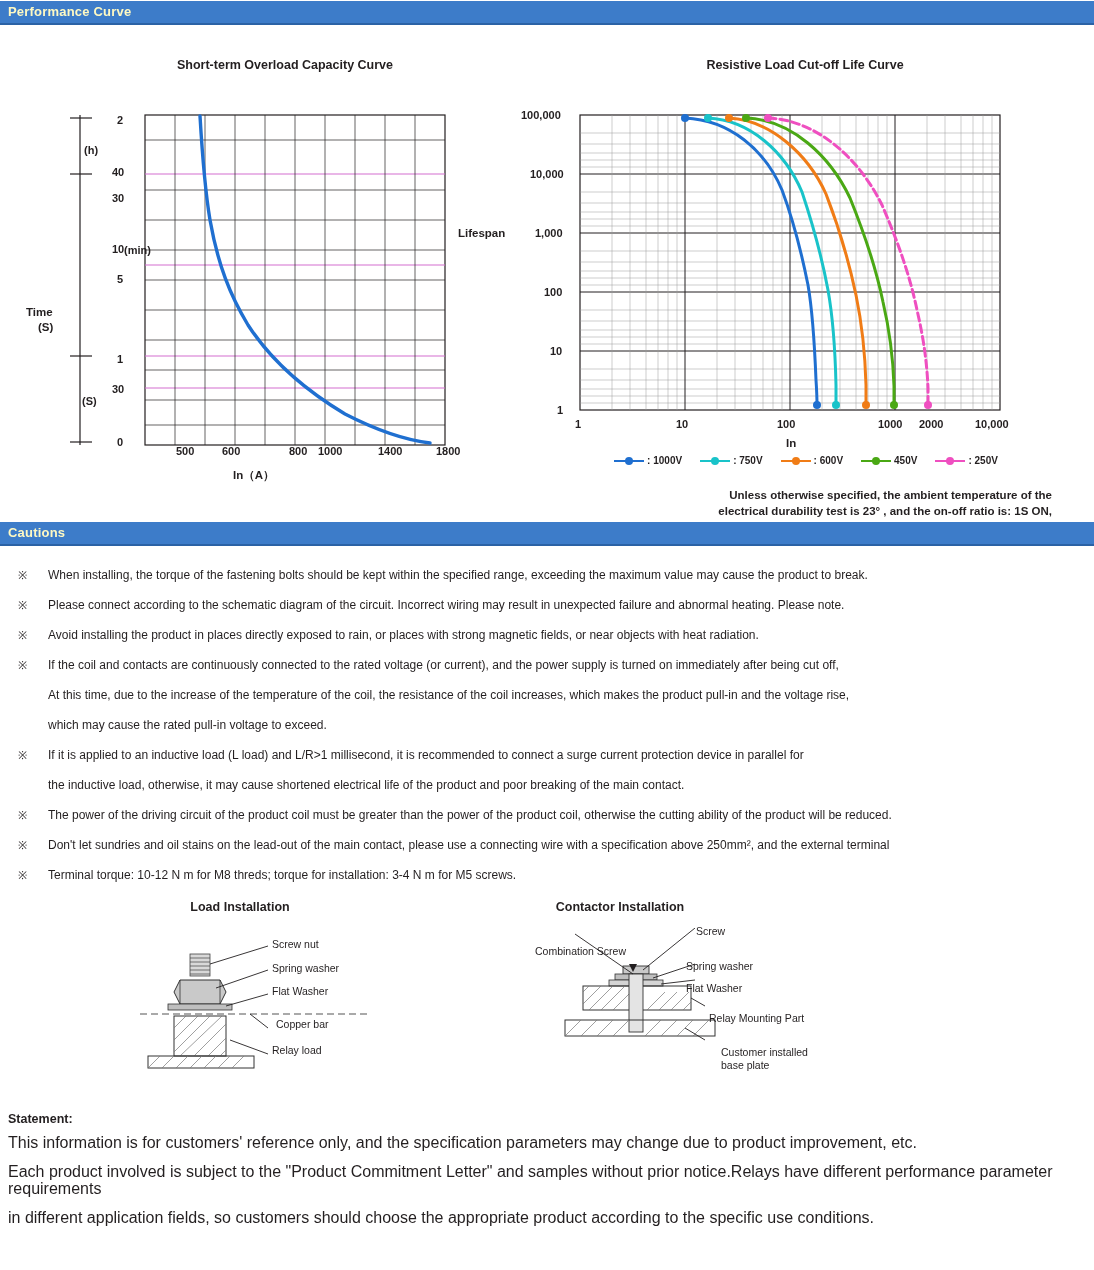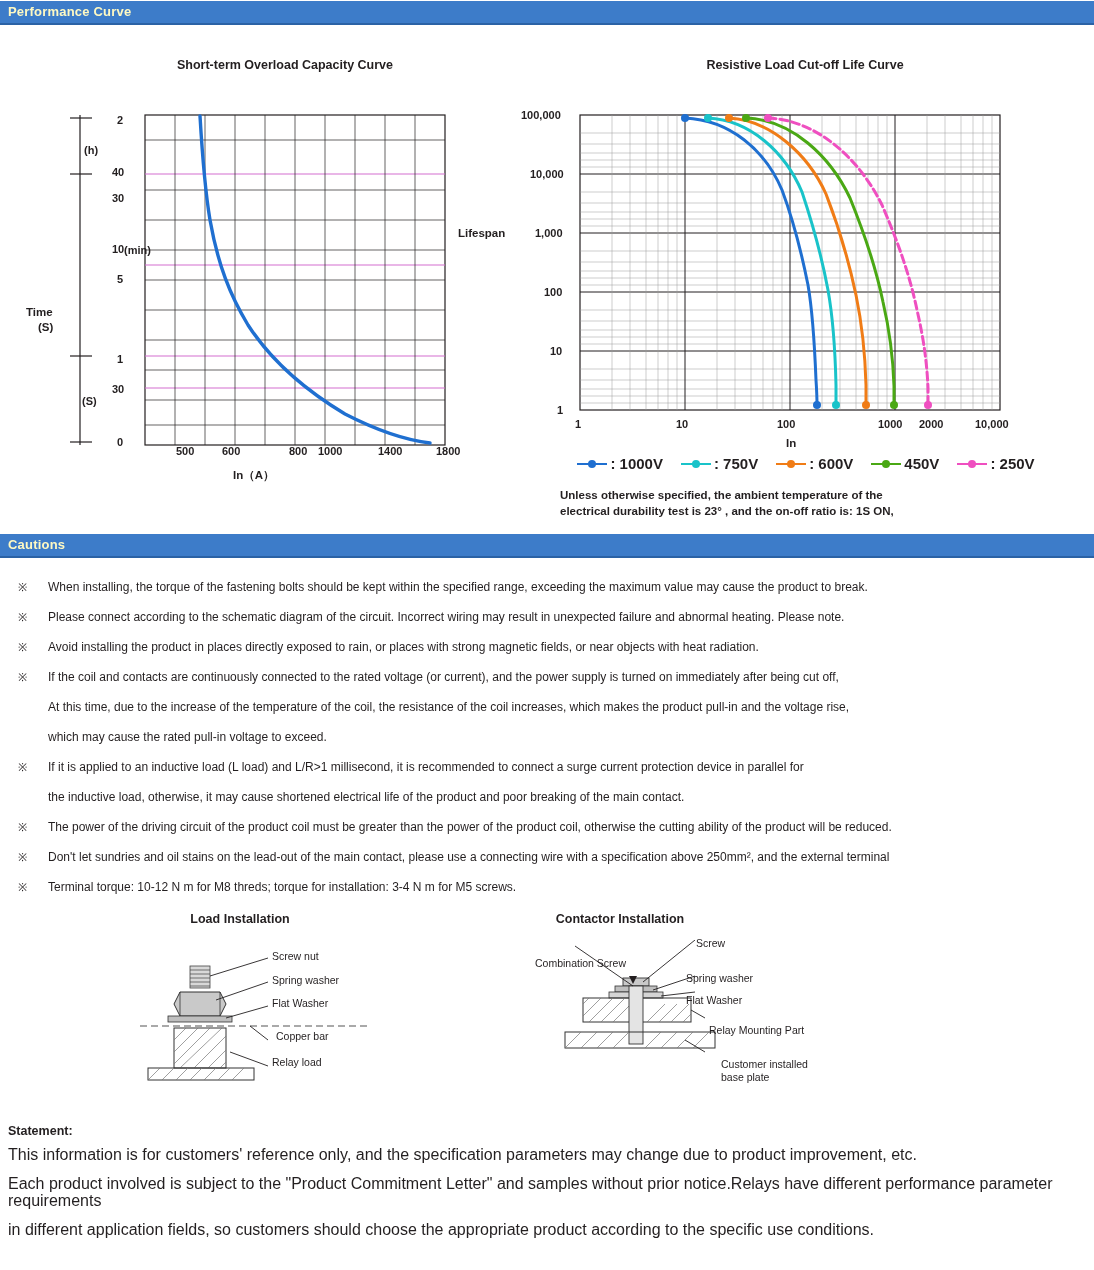--- a/index.html
+++ b/index.html
@@ -41,39 +41,39 @@
 
   
   .legend {
     position: absolute;
     left: 560px;
     top: 430px;
     width: 492px;
     display: flex;
     justify-content: center;
     gap: 18px;
-    font-size: 15px;
+    font-size: 10px;
     font-weight: bold;
   }
   .legend-item { display: flex; align-items: center; gap: 3px; white-space: nowrap; }
   .legend-swatch { display: inline-block; width: 30px; height: 10px; position: relative; }
   .legend-swatch::before {
     content: ""; position: absolute; left: 0; top: 4px; width: 30px; height: 2.5px;
     background: currentColor;
   }
   .legend-swatch::after {
     content: ""; position: absolute; left: 11px; top: 1px; width: 8px; height: 8px;
     border-radius: 50%; background: currentColor;
   }
   .legend-text { color: #231f20; }
 
   .note {
     position: absolute;
     left: 560px; top: 462px; width: 492px;
-    text-align: left;
+    text-align: right;
     font-size: 11.5px;
     font-weight: bold;
     line-height: 16px;
   }
 
   
   .cautions { padding: 14px 0 0 0; }
   .caution-row {
     display: flex;
     align-items: flex-start;
@@ -321,21 +321,21 @@
         <span class="legend-text">: 250V</span>
       </div>
     </div>
 
     <div class="note">
       <div>Unless otherwise specified, the ambient temperature of the</div>
       <div>electrical durability test is 23°  , and the on-off ratio is: 1S ON,</div>
     </div>
   </div>
 
-  <div class="bar-wrap" style="margin-top:18px;">
+  <div class="bar-wrap" style="margin-top:6px;">
     <div class="section-bar">Cautions</div>
   </div>
 
   <div class="cautions">
 
     <div class="caution-row">
       <span class="caution-mark">※</span>
       <span class="caution-text">When installing, the torque of the fastening bolts should be kept within the specified range, exceeding the maximum value may cause the product to break.</span>
     </div>
 

